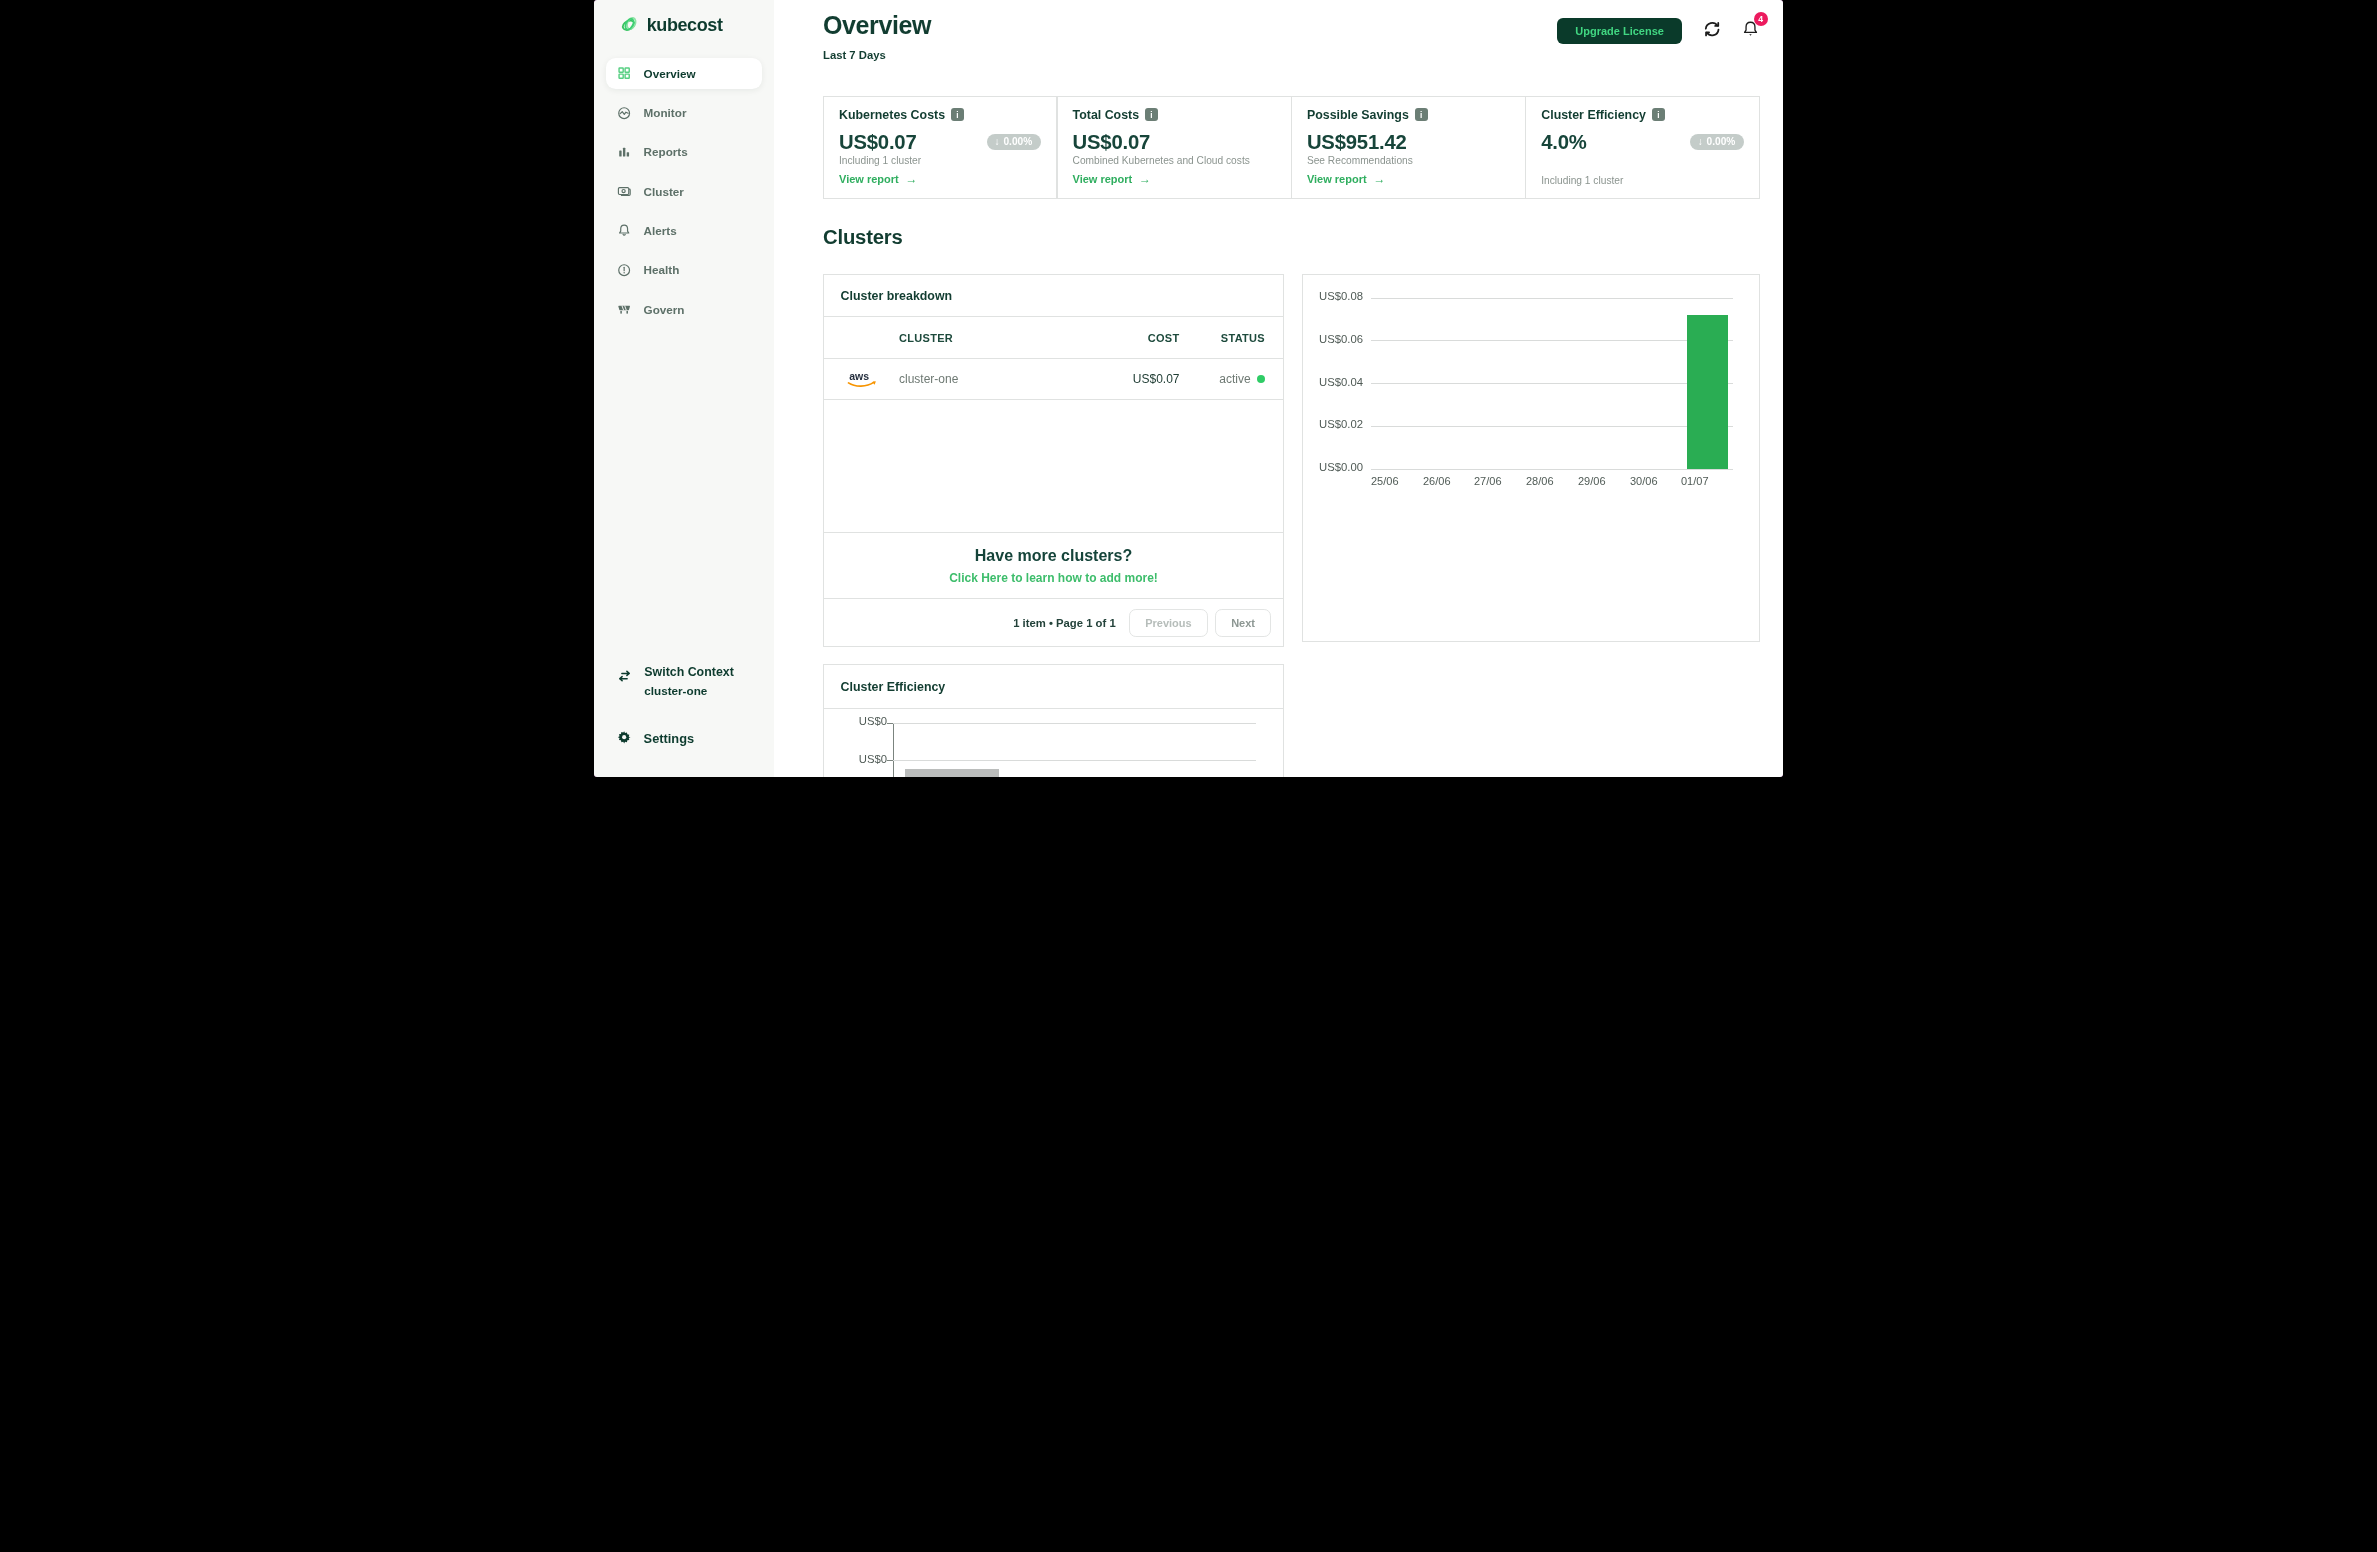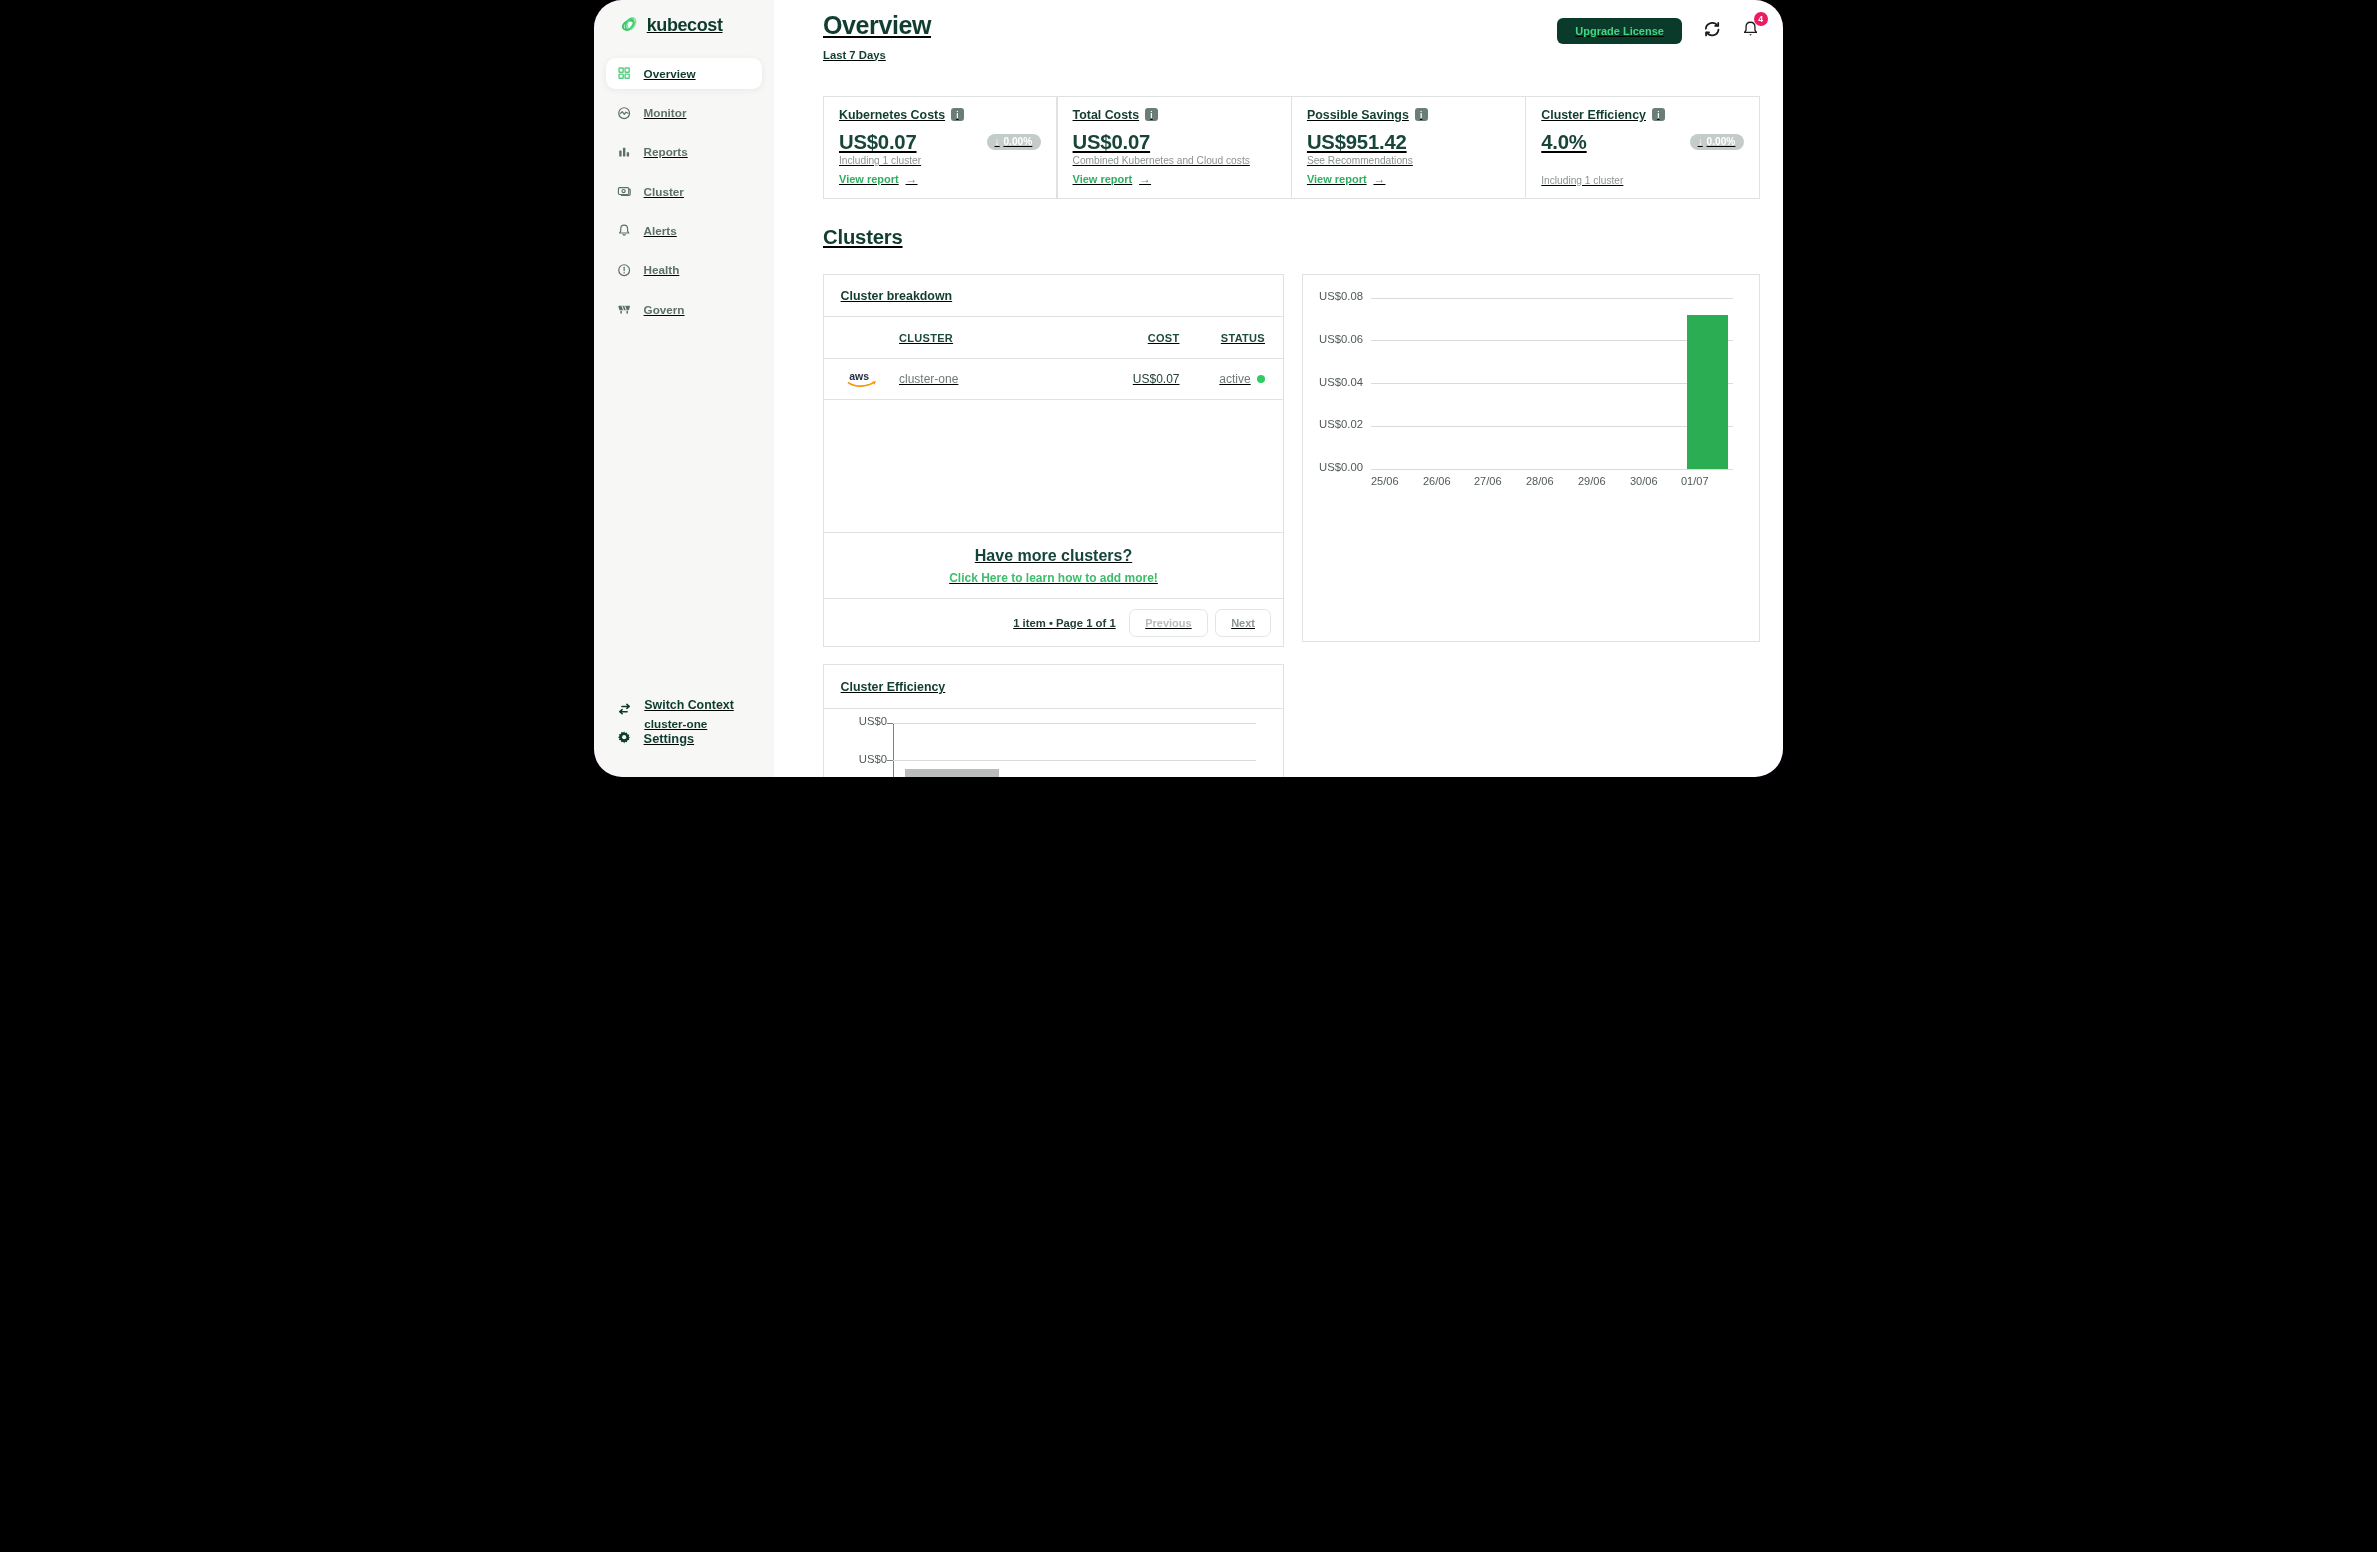--- a/index.html
+++ b/index.html
@@ -1,37 +1,37 @@
 <!DOCTYPE html>
 <html style="font-size:12px"><head>
 <meta charset="utf-8">
 <style>
   * { box-sizing: border-box; margin: 0; padding: 0; }
   html,body { background:#000; font-family:"Liberation Sans", sans-serif; }
   .app {
     position:relative; width:1189px; height:777px; margin:0 auto;
-    background:#701a75; border-radius:28px; overflow:hidden; display:flex;text-decoration:underline;
+    background:#701a75; border-radius:3px; overflow:hidden; display:flex;
   }
   
   .sidebar {
     width:180px; min-width:180px; background:#f7f8f6; height:100%;
     display:flex; flex-direction:column; padding:13.6px 0 30px 0;
   }
   .logo { display:flex; align-items:center; gap:6.8px; padding-left:25.6px; margin-bottom:21px; cursor:pointer; }
   .logo-text { font-size:18px; font-weight:800; color:#0d3b2e; letter-spacing:-0.4px; }
   .nav { display:flex; flex-direction:column; gap:8.3px; padding:0 12px; }
   .nav-item {
     display:flex; align-items:center; gap:12.8px; height:31px; padding-left:10.5px;
     border-radius:9.8px; color:#5d7068; font-size:11.7px; font-weight:700; cursor:pointer;
   }
   .nav-item .nicon { display:flex; color:#5d7068; }
   .nav-item.active { background:#fff; color:#0d3b2e; box-shadow:0 1.5px 6px rgba(20,40,30,.07); }
   .nav-item.active .nicon { color:#57cf82; }
   .sidebar-bottom { margin-top:auto; padding:0 12px 0 12px; }
-  .switch-ctx { display:flex; gap:12.8px; padding-left:10.5px; cursor:pointer; }
+  .switch-ctx { display:flex; gap:12.8px; padding-left:10.5px; margin-bottom:33px; cursor:pointer; }
   .switch-ctx .sc-label { font-size:12.4px; font-weight:800; color:#0d3b2e; }
   .switch-ctx .sc-value { font-size:11.7px; font-weight:700; color:#0d3b2e; margin-top:4.5px; }
   .settings-row { display:flex; align-items:center; gap:12.8px; padding-left:10.5px; cursor:pointer;
     font-size:12.8px; font-weight:800; color:#0d3b2e; }
   
   .main { flex:1; position:relative; padding:10.5px 22.6px 0 49px; background:#fff; }
   .topbar { display:flex; justify-content:space-between; align-items:flex-start; }
   .page-title { font-size:25px; font-weight:800; color:#123d31; letter-spacing:-0.4px; }
   .page-subtitle { font-size:11.3px; font-weight:800; color:#123d31; margin-top:9px; }
   .topbar-right { display:flex; align-items:center; gap:19.6px; margin-top:7.5px; }

